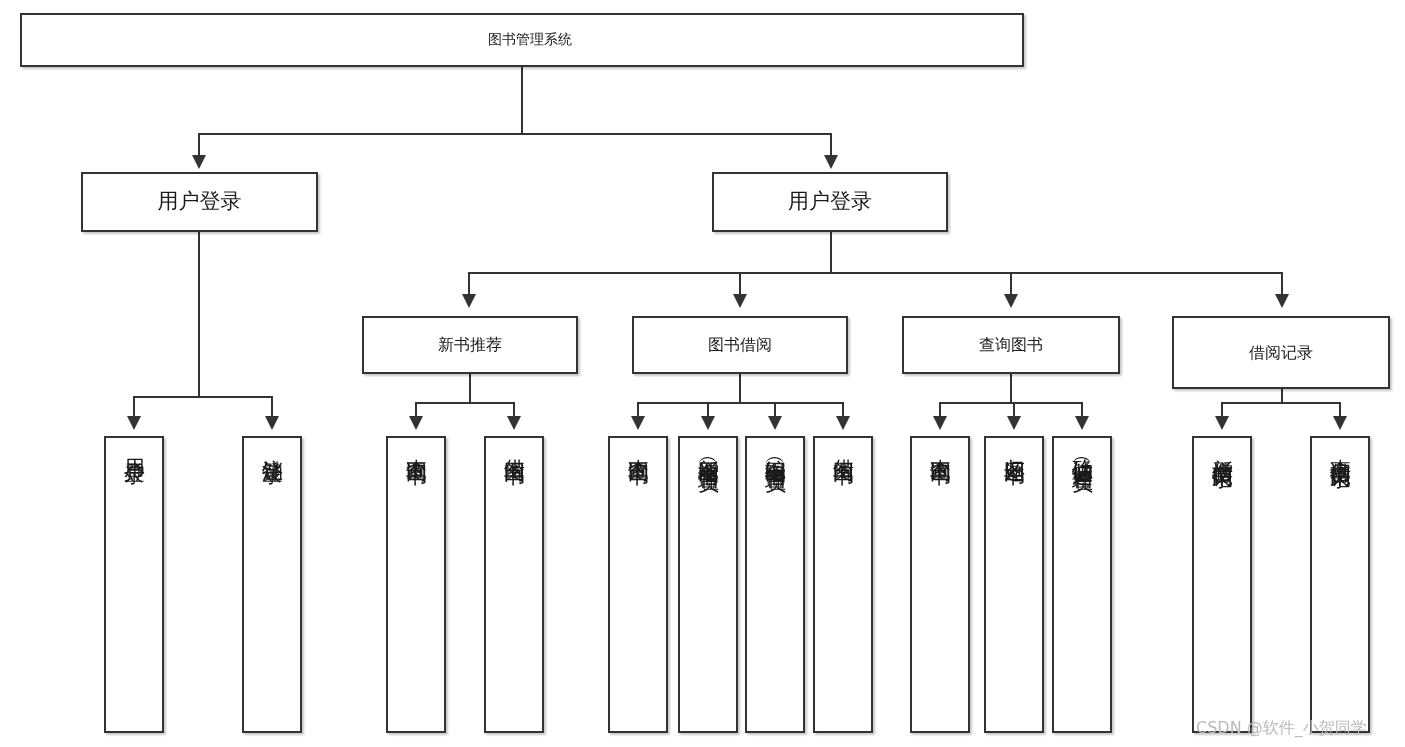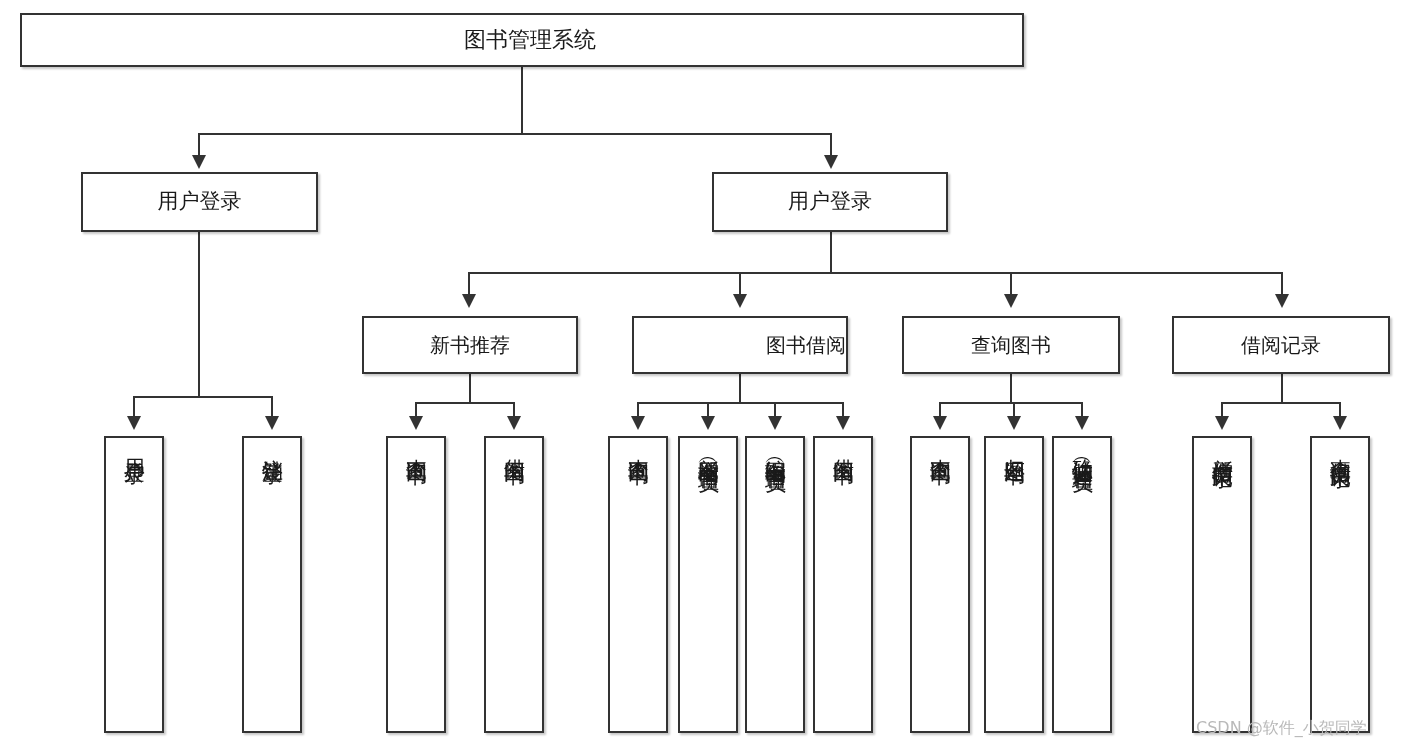--- a/index.html
+++ b/index.html
@@ -30,24 +30,24 @@
     justify-content: center;
     color: #1a1a1a;
   }
   .node .label {
     display: block;
     text-align: center;
     line-height: 1.12;
     white-space: nowrap;
   }
   
-  .node.root .label { font-size: 22px; margin-left: 16px; }
+  .node.root .label { font-size: 14px; margin-left: 16px; }
   
   .node.lvl1 .label { font-size: 21px; }
-  .node.lvl2 .label { font-size: 20px; }
+  .node.lvl2 .label { font-size: 16px; }
   
   .node.leaf {
     align-items: flex-start;
     justify-content: center;
     padding-top: 4px;
   }
   .node.leaf .label {
     writing-mode: vertical-rl;
     text-orientation: upright;
     font-size: 21px;
@@ -150,27 +150,27 @@
   <div class="node lvl1" style="left:81px; top:172px; width:237px; height:60px;">
     <span class="label">用户登录</span>
   </div>
   <div class="node lvl1" style="left:712px; top:172px; width:236px; height:60px;">
     <span class="label">用户登录</span>
   </div>
 
   <div class="node lvl2" style="left:362px; top:316px; width:216px; height:58px;">
     <span class="label">新书推荐</span>
   </div>
-  <div class="node lvl2" style="left:632px; top:316px; width:216px; height:58px;justify-content:flex-end;">
+  <div class="node lvl2" style="left:632px; top:316px; width:216px; height:58px;">
     <span class="label">图书借阅</span>
   </div>
   <div class="node lvl2" style="left:902px; top:316px; width:218px; height:58px;">
     <span class="label">查询图书</span>
   </div>
-  <div class="node lvl2" style="left:1172px; top:316px; width:218px; height:58px;">
+  <div class="node lvl2" style="left:1172px; top:316px; width:218px; height:73px;">
     <span class="label">借阅记录</span>
   </div>
 
   <div class="node leaf" style="left:104px; top:436px; width:60px; height:297px;">
     <span class="label">用户登录</span>
   </div>
   <div class="node leaf" style="left:242px; top:436px; width:60px; height:297px;">
     <span class="label">注销登录</span>
   </div>
 

